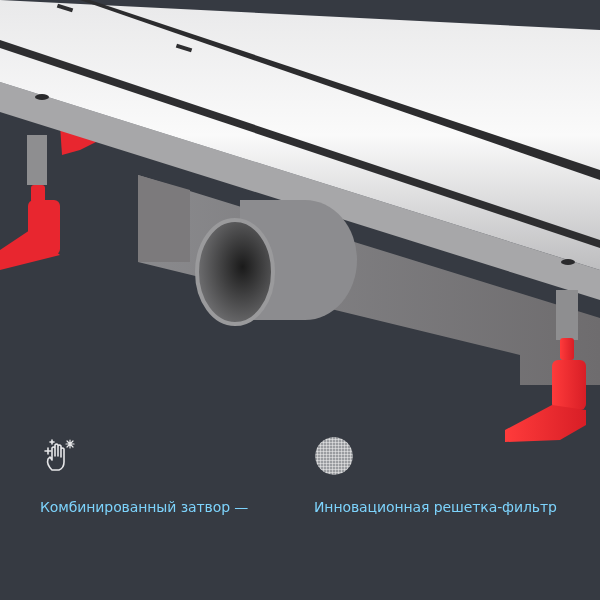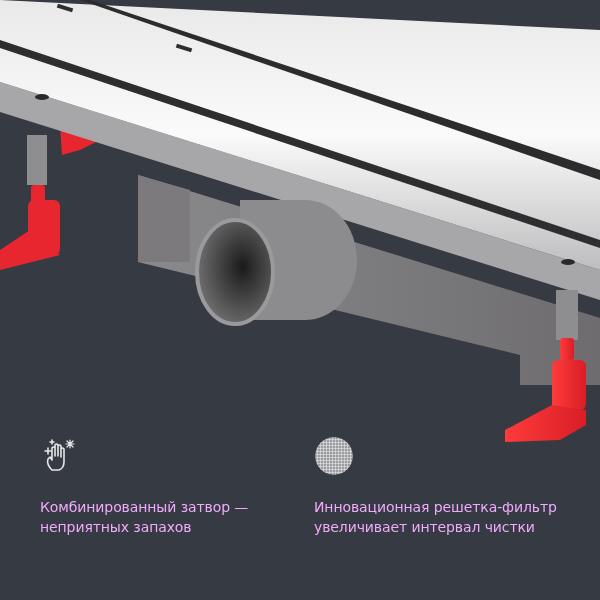--- a/index.html
+++ b/index.html
@@ -1,18 +1,18 @@
 <!DOCTYPE html>
 <html><head>
 <meta charset="utf-8">
 <style>
   html,body{margin:0;padding:0;}
   body{width:600px;height:600px;background:#363a42;overflow:hidden;position:relative;font-family:"DejaVu Sans","Liberation Sans",sans-serif;}
   .scene{position:absolute;left:0;top:0;width:600px;height:600px;}
-  .feature{position:absolute;color:#f0abfc;font-size:14px;line-height:20px;letter-spacing:-0.1px;}
+  .feature{position:absolute;color:#7dd3fc;font-size:14px;line-height:20px;letter-spacing:-0.1px;}
   .feature .icon{width:40px;height:40px;margin-bottom:16px;}
   #f1{left:40px;top:436px;width:250px;}
   #f2{left:314px;top:436px;width:260px;}
   .feature p{margin:0;}
 </style>
 </head>
 <body>
 
 <svg class="scene" viewBox="0 0 600 600" xmlns="http://www.w3.org/2000/svg">
   <defs>
@@ -73,31 +73,29 @@
 <div class="feature" id="f1">
   <svg class="icon" viewBox="0 0 40 40">
     <g stroke="#e6e6e8" stroke-width="1.6" fill="none" stroke-linecap="round" stroke-linejoin="round">
       <path d="M12 34 C8 30 7 26 8 23 L10 21 L12 24 L12 12 Q13.5 10 15 12 L15 20 L15 9 Q16.5 7 18 9 L18 20 L18 10 Q19.5 8 21 10 L21 21 L21 13 Q22.5 11 24 13 L24 26 Q24 32 19 34 Z"></path>
       <path d="M5 15 h6 M8 12 v6"></path>
       <path d="M10 6 h4 M12 4 v4"></path>
       <path d="M26 8 h8 M30 4 v8 M27 5 l6 6 M33 5 l-6 6" stroke-width="1.2"></path>
     </g>
   </svg>
   <p>Комбинированный затвор —</p>
-  <p>неприятных запахов</p>
 </div>
 
 <div class="feature" id="f2">
   <svg class="icon" viewBox="0 0 40 40">
     <defs>
       <clipPath id="circ">
           <circle cx="20" cy="20" r="19"></circle>
         </clipPath>
       <pattern id="mesh" width="3" height="3" patternUnits="userSpaceOnUse">
         <rect width="3" height="3" fill="#9a9ca0"></rect>
         <path d="M0 0 H3 M0 0 V3" stroke="#f2f2f2" stroke-width="1"></path>
       </pattern>
     </defs>
     <circle cx="20" cy="20" r="19" fill="url(#mesh)" clip-path="url(#circ)"></circle>
   </svg>
   <p>Инновационная решетка-фильтр</p>
-  <p>увеличивает интервал чистки</p>
 </div>
 
 </body></html>

